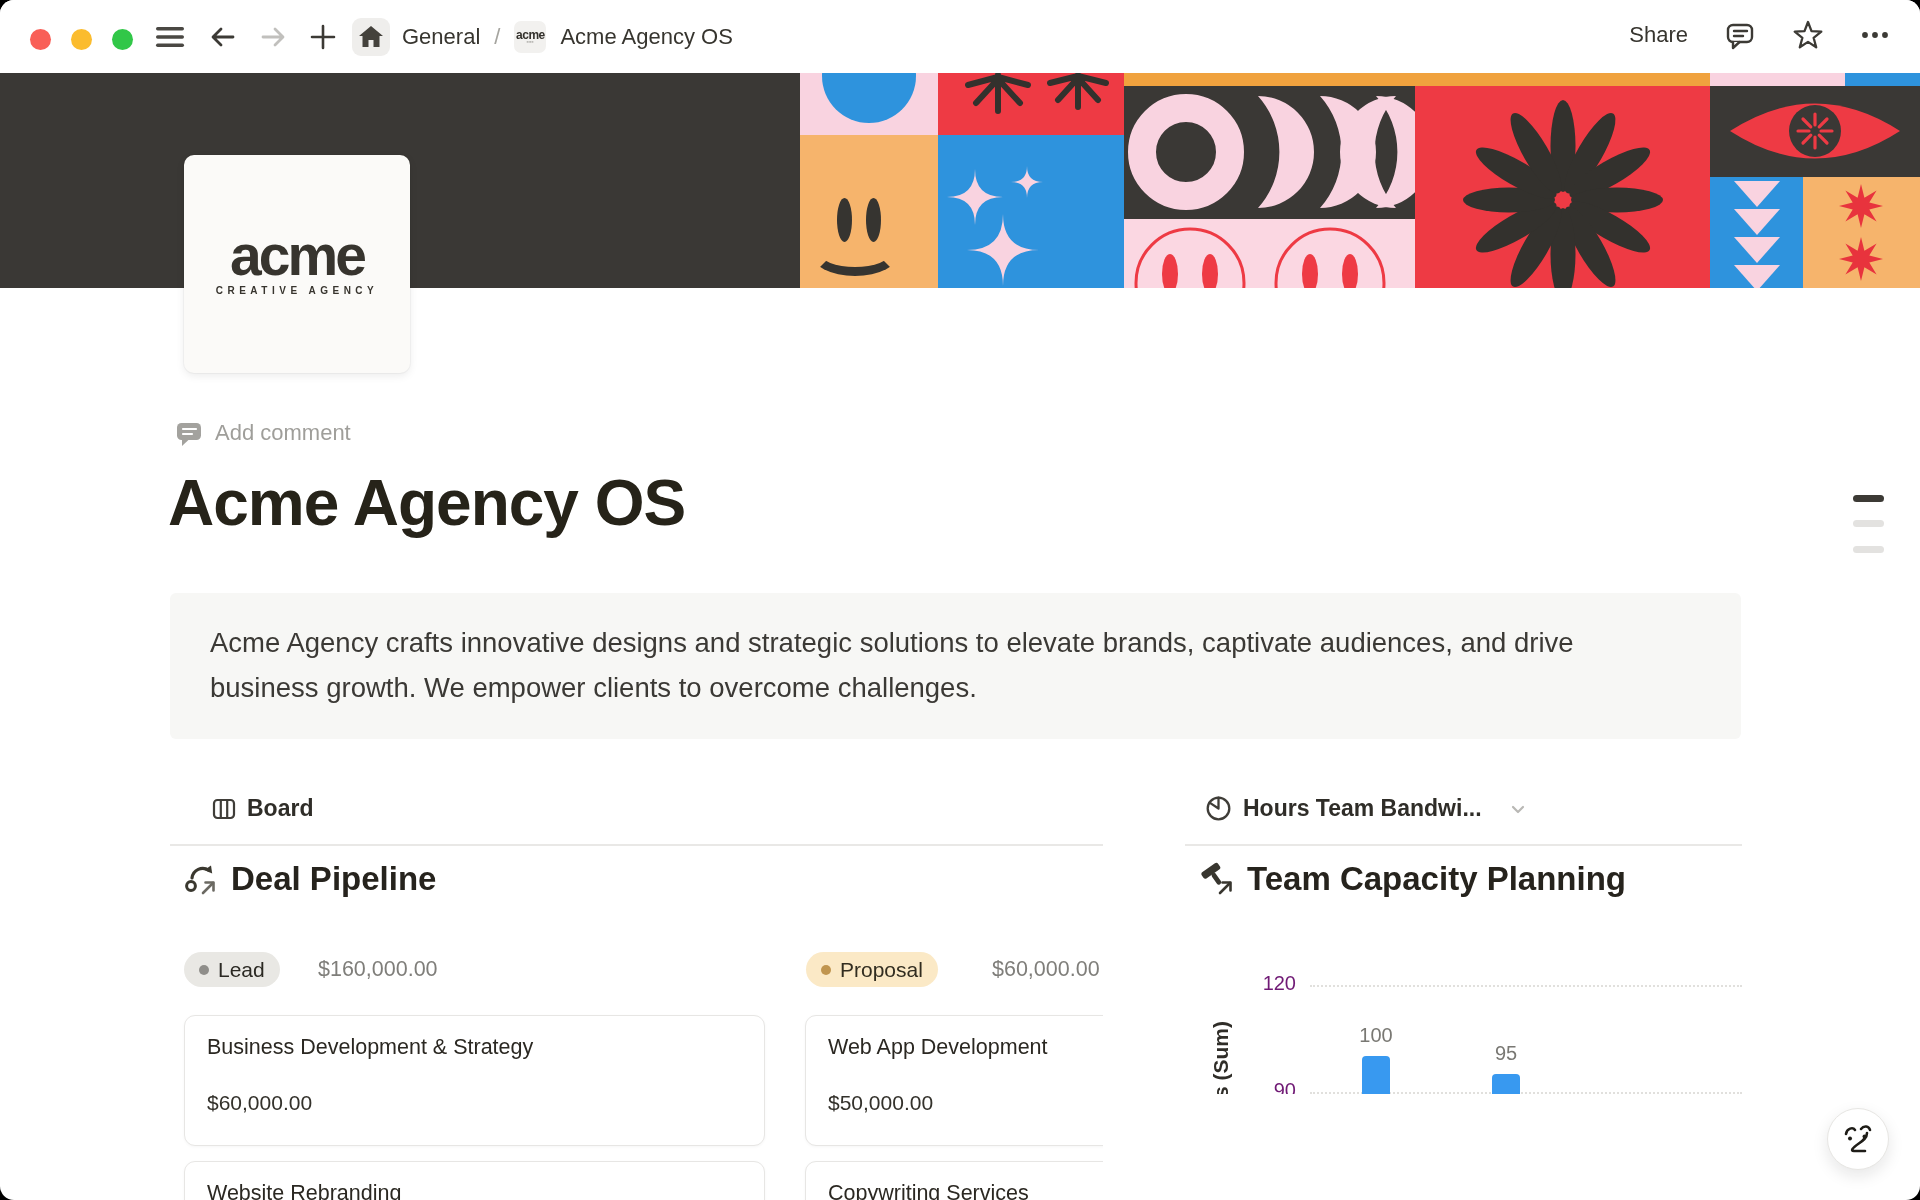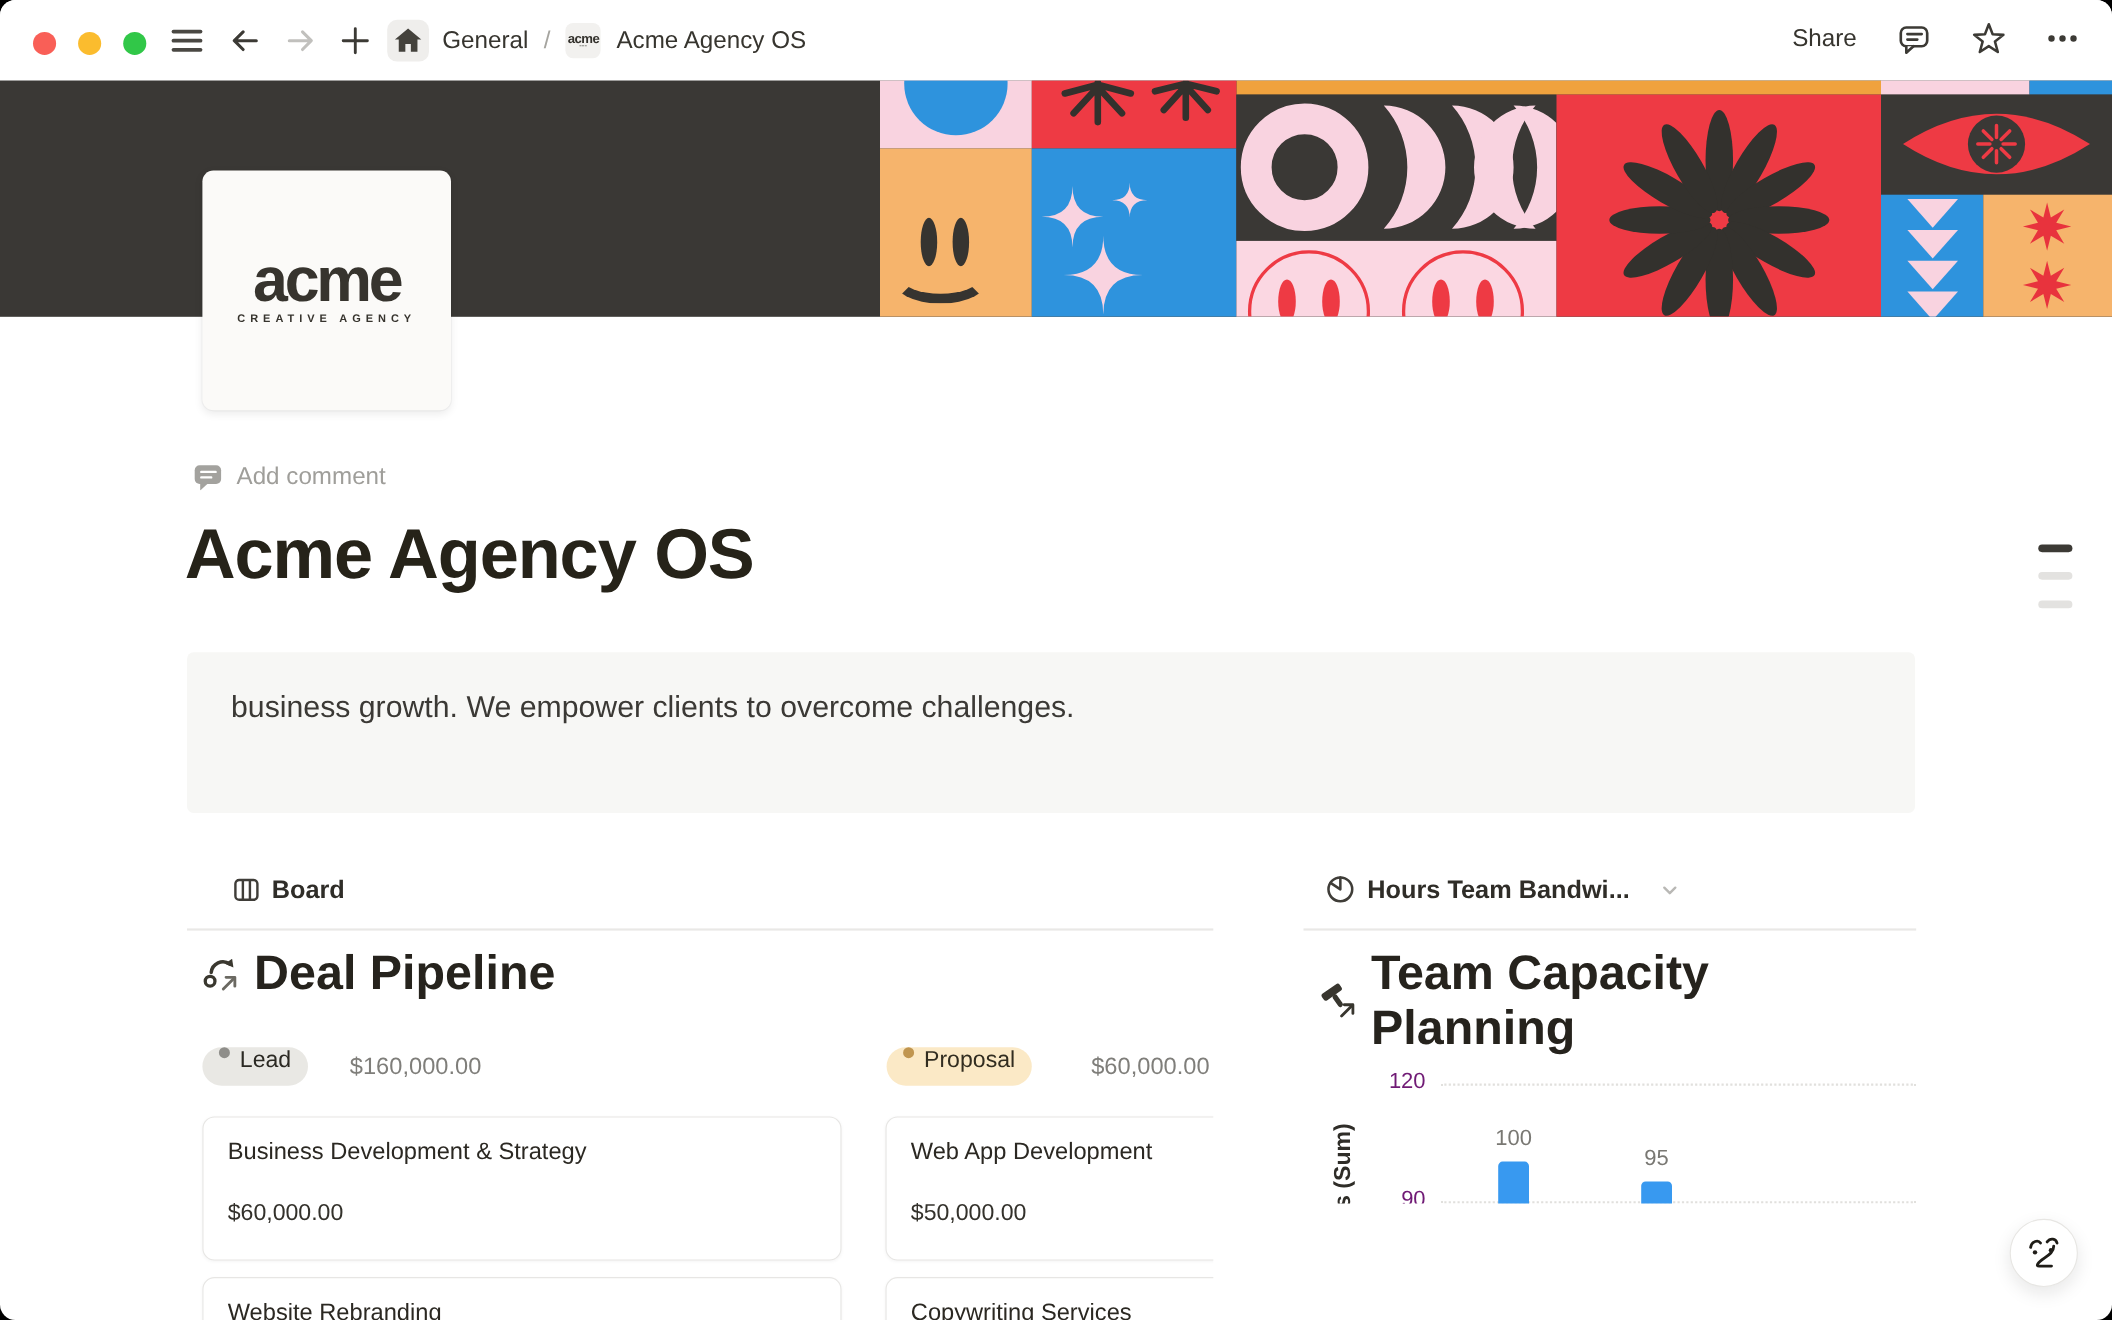--- a/index.html
+++ b/index.html
@@ -38,22 +38,22 @@
   .logo-tag{font-size:10px;font-weight:700;letter-spacing:4.5px;color:#37342e;margin-top:8px;}
   .add-comment{position:absolute;left:176px;top:420px;display:flex;align-items:center;gap:13px;font-size:22px;color:#9f9e9a;}
   .page-title{position:absolute;left:168px;top:466px;font-size:64px;font-weight:700;letter-spacing:-1px;color:#262319;}
   .callout{position:absolute;left:170px;top:593px;width:1571px;height:146px;background:#f7f7f5;border-radius:6px;box-sizing:border-box;
     padding:27px 40px;font-size:27.5px;line-height:45px;color:#3b3935;}
   
   .tab{position:absolute;top:795px;display:flex;align-items:center;gap:11px;font-size:23px;font-weight:600;color:#2f2d28;}
   .divider{position:absolute;top:844px;height:2px;background:#e9e8e6;}
   
   .board-pane{position:absolute;left:170px;top:846px;width:933px;height:354px;overflow:hidden;}
-  .sec-title{position:absolute;display:flex;align-items:center;gap:13px;font-size:44px;font-weight:700;color:#26231d;}
-  .pill{position:absolute;height:35px;border-radius:18px;display:flex;gap:9px;padding:0 15px;font-size:21px;font-weight:500;box-sizing:border-box;}
+  .sec-title{position:absolute;display:flex;align-items:center;gap:13px;font-size:33px;font-weight:700;color:#26231d;}
+  .pill{position:absolute;height:35px;border-radius:18px;display:flex;align-items:center;gap:9px;padding:0 15px;font-size:21px;font-weight:500;box-sizing:border-box;}
   .pill .dot{width:10px;height:10px;border-radius:50%;}
   .pill.lead{background:#e9e8e4;color:#2b2923;}
   .pill.lead .dot{background:#8f8e8a;}
   .pill.proposal{background:#fbe9c6;color:#322d20;}
   .pill.proposal .dot{background:#c0954f;}
   .col-total{position:absolute;font-size:21.5px;color:#7f7e7a;white-space:nowrap;}
   .card{position:absolute;width:581px;height:131px;background:#fff;border:1.5px solid #e7e6e4;border-radius:11px;box-sizing:border-box;
     box-shadow:0 1px 3px rgba(15,15,15,.04);}
   .card .c-title{position:absolute;left:22px;top:19px;font-size:21.5px;font-weight:500;color:#2b2822;white-space:nowrap;}
   .card .c-amount{position:absolute;left:22px;top:75px;font-size:21px;color:#33312b;}
@@ -241,20 +241,21 @@
       <rect x="1" y="3" width="24" height="17" rx="4.5" fill="#a3a29e"></rect>
       <path d="M7 9 H20 M7 14 H16" stroke="#fff" stroke-width="2.2" stroke-linecap="round"></path>
       <polygon points="6,19 6,26 13.5,19" fill="#a3a29e"></polygon>
     </svg>
     <span>Add comment</span>
   </div>
 
   <div class="page-title">Acme Agency OS</div>
 
   <div class="callout">
+    <div>Acme Agency crafts innovative designs and strategic solutions to elevate brands, captivate audiences, and drive</div>
     <div>business growth. We empower clients to overcome challenges.</div>
   </div>
 
   <div class="tab" style="left:184px;margin-left:28px;">
     <svg width="24" height="24" viewBox="0 0 24 24" fill="none" stroke="#3f3d38" stroke-width="2.2">
       <rect x="2" y="3" width="20" height="18" rx="3.5"></rect>
       <path d="M8.8 3 V21 M15.2 3 V21"></path>
     </svg>
     <span>Board</span>
   </div>

